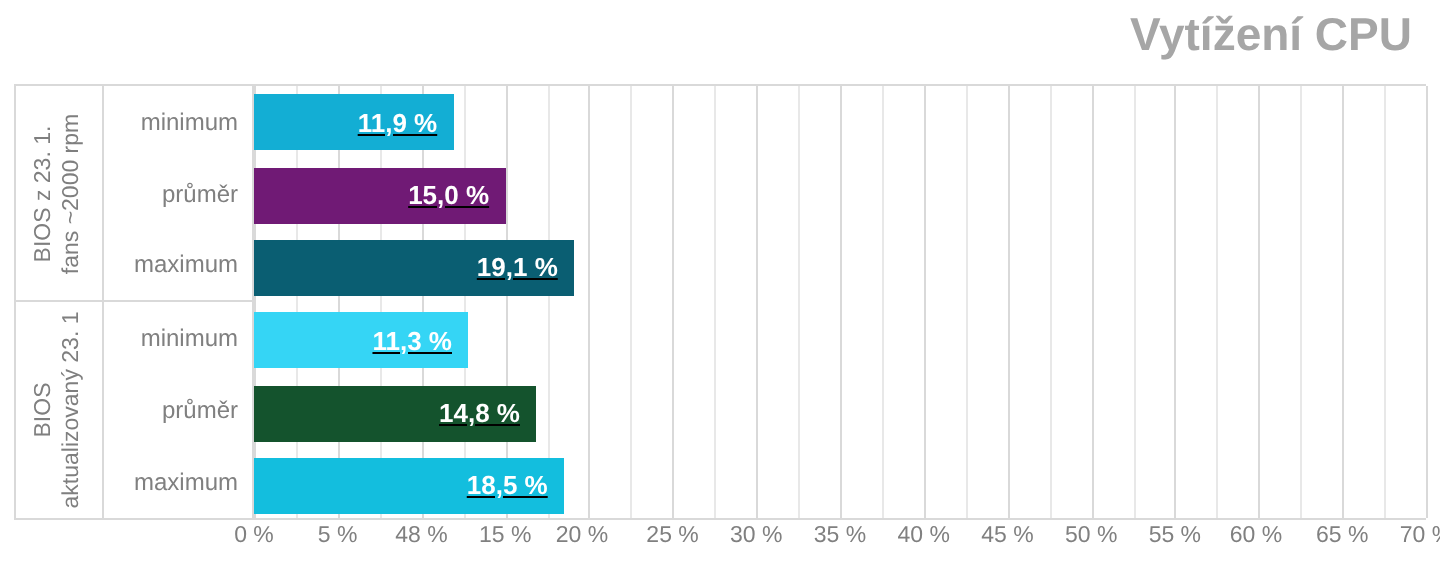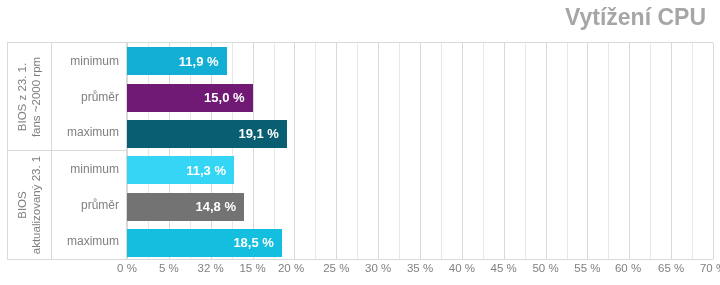--- a/index.html
+++ b/index.html
@@ -115,20 +115,21 @@
   }
   .gridline.minor { background: #e8e8e8; }
 
   
   .bar-row {
     position: absolute;
     left: 0;
     height: 28px;
     display: flex;
     align-items: flex-end;
+    text-decoration: underline;
   }
   .bar {
     height: 28px;
     display: flex;
     align-items: center;
     justify-content: flex-end;
     box-sizing: border-box;
   }
   .bar-label {
     color: #ffffff;
@@ -238,37 +239,37 @@
           <div class="bar" style="width: 159.894px; background: rgb(10, 94, 114);">
             <span class="bar-label">19,1 %</span>
           </div>
         </div>
         <div class="bar-row" style="top: 113.167px; width: 586px;">
           <div class="bar" style="width: 107px; background: rgb(53, 213, 245);">
             <span class="bar-label">11,3 %</span>
           </div>
         </div>
         <div class="bar-row" style="top: 149.5px; width: 586px;">
-          <div class="bar" style="width: 117px; background: #737373;">
+          <div class="bar" style="width: 141px; background: #14532d;">
             <span class="bar-label">14,8 %</span>
           </div>
         </div>
         <div class="bar-row" style="top: 185.833px; width: 586px;">
           <div class="bar" style="width: 154.871px; background: rgb(19, 190, 222);">
             <span class="bar-label">18,5 %</span>
           </div>
         </div>
       </div>
   </div>
 </div>
 
 <div id="x-axis">
     <div class="x-tick" style="left: 0px;">0 %</div>
     <div class="x-tick" style="left: 41.8571px;">5 %</div>
-    <div class="x-tick" style="left: 83.7143px;">32 %</div>
+    <div class="x-tick" style="left: 83.7143px;">48 %</div>
     <div class="x-tick" style="left: 125.571px;">15 %</div>
     <div class="x-tick" style="left: 164px;">20 %</div>
     <div class="x-tick" style="left: 209.286px;">25 %</div>
     <div class="x-tick" style="left: 251.143px;">30 %</div>
     <div class="x-tick" style="left: 293px;">35 %</div>
     <div class="x-tick" style="left: 334.857px;">40 %</div>
     <div class="x-tick" style="left: 376.714px;">45 %</div>
     <div class="x-tick" style="left: 418.571px;">50 %</div>
     <div class="x-tick" style="left: 460.429px;">55 %</div>
     <div class="x-tick" style="left: 501px;">60 %</div>

